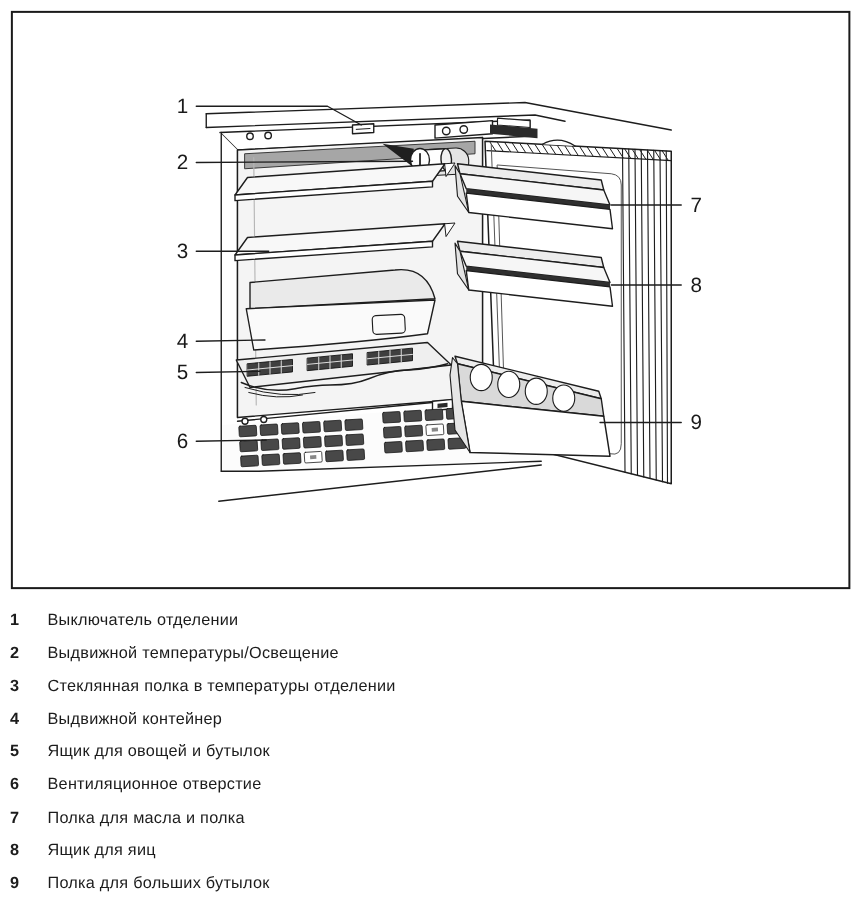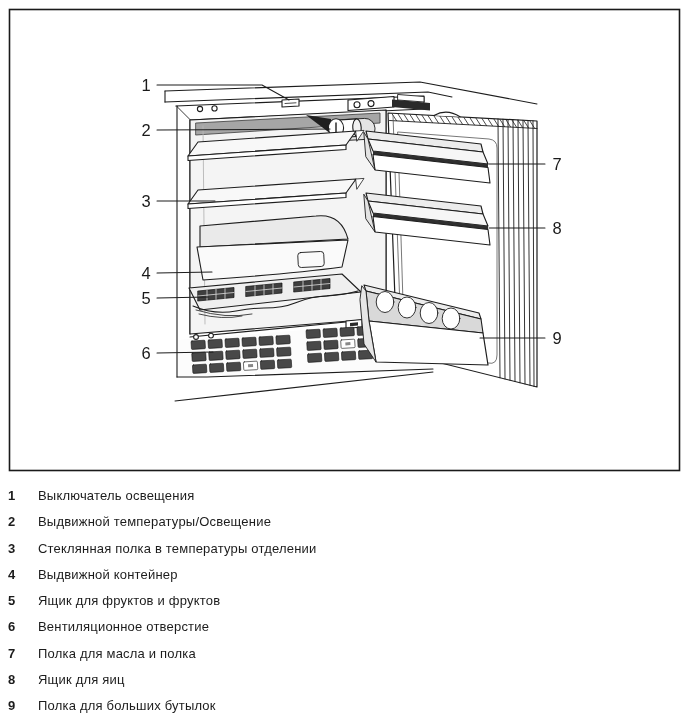--- a/index.html
+++ b/index.html
@@ -214,37 +214,37 @@
     <text class="co" x="146" y="358.5">6</text>
     <text class="co" x="557" y="169.5">7</text>
     <text class="co" x="557" y="233.5">8</text>
     <text class="co" x="557" y="343.5">9</text>
   </g>
 </svg>
 
 <div class="legend">
   <div class="legend-row">
     <span class="num">1</span>
-    <span class="label">Выключатель освещения</span>
+    <span class="label">Выключатель отделении</span>
   </div>
   <div class="legend-row">
     <span class="num">2</span>
     <span class="label">Выдвижной температуры/Освещение</span>
   </div>
   <div class="legend-row">
     <span class="num">3</span>
     <span class="label">Стеклянная полка в температуры отделении</span>
   </div>
   <div class="legend-row">
     <span class="num">4</span>
     <span class="label">Выдвижной контейнер</span>
   </div>
   <div class="legend-row">
     <span class="num">5</span>
-    <span class="label">Ящик для фруктов и фруктов</span>
+    <span class="label">Ящик для овощей и бутылок</span>
   </div>
   <div class="legend-row">
     <span class="num">6</span>
     <span class="label">Вентиляционное отверстие</span>
   </div>
   <div class="legend-row">
     <span class="num">7</span>
     <span class="label">Полка для масла и полка</span>
   </div>
   <div class="legend-row">

